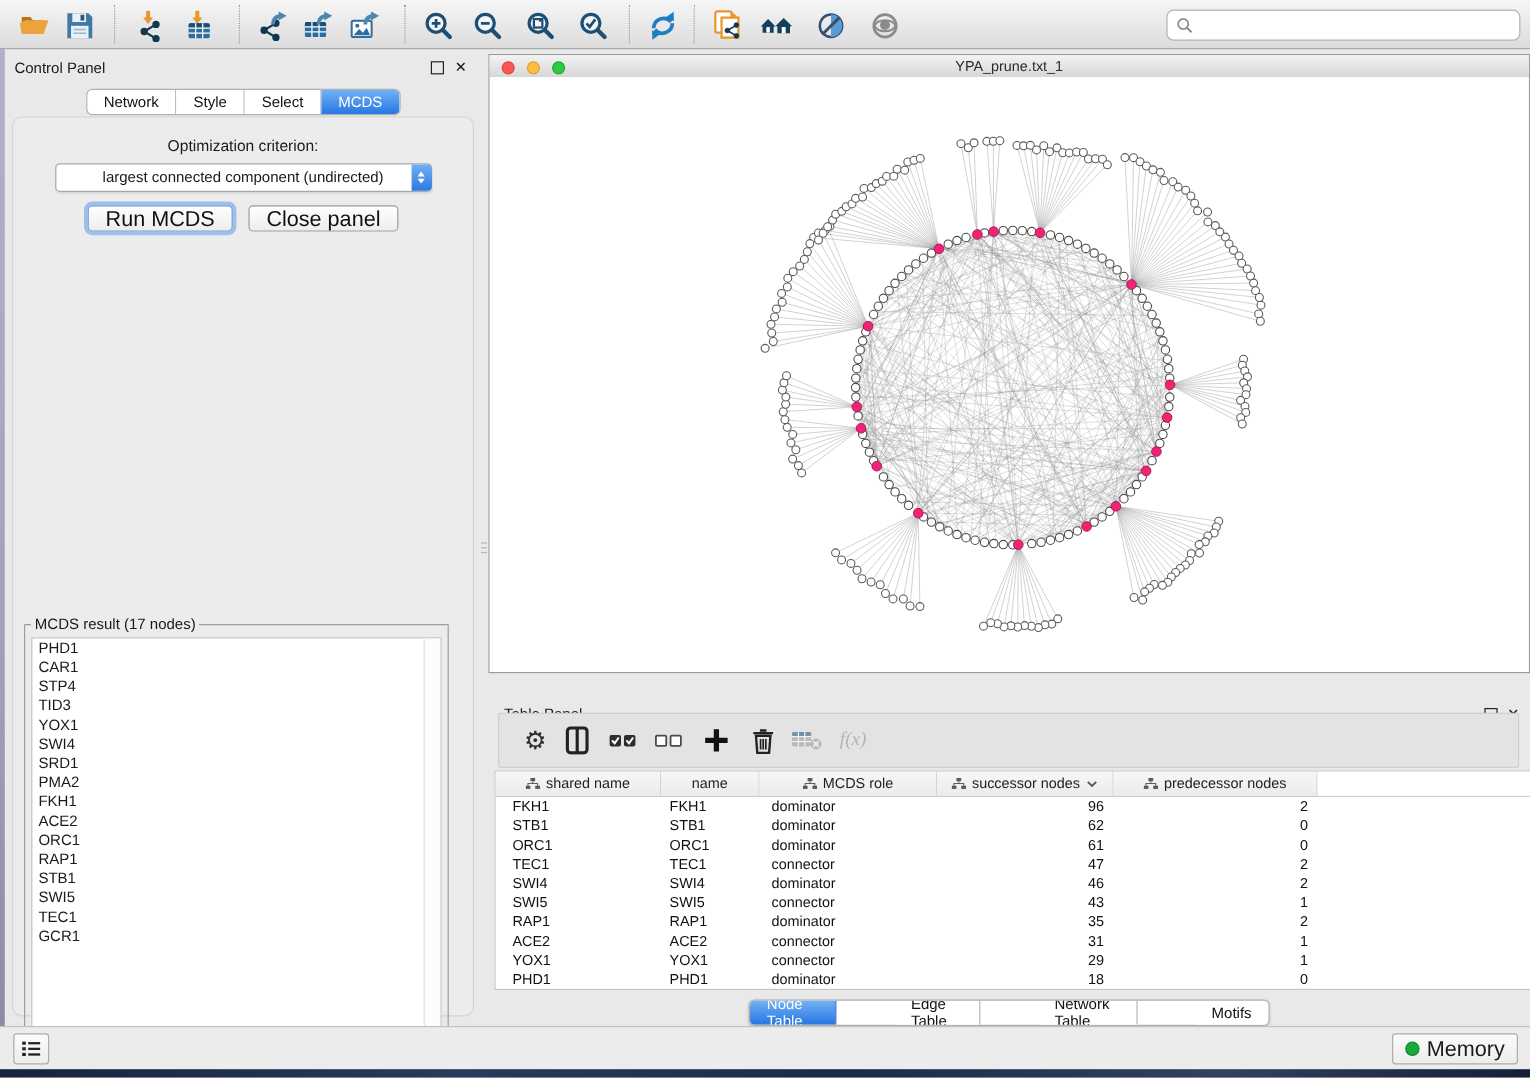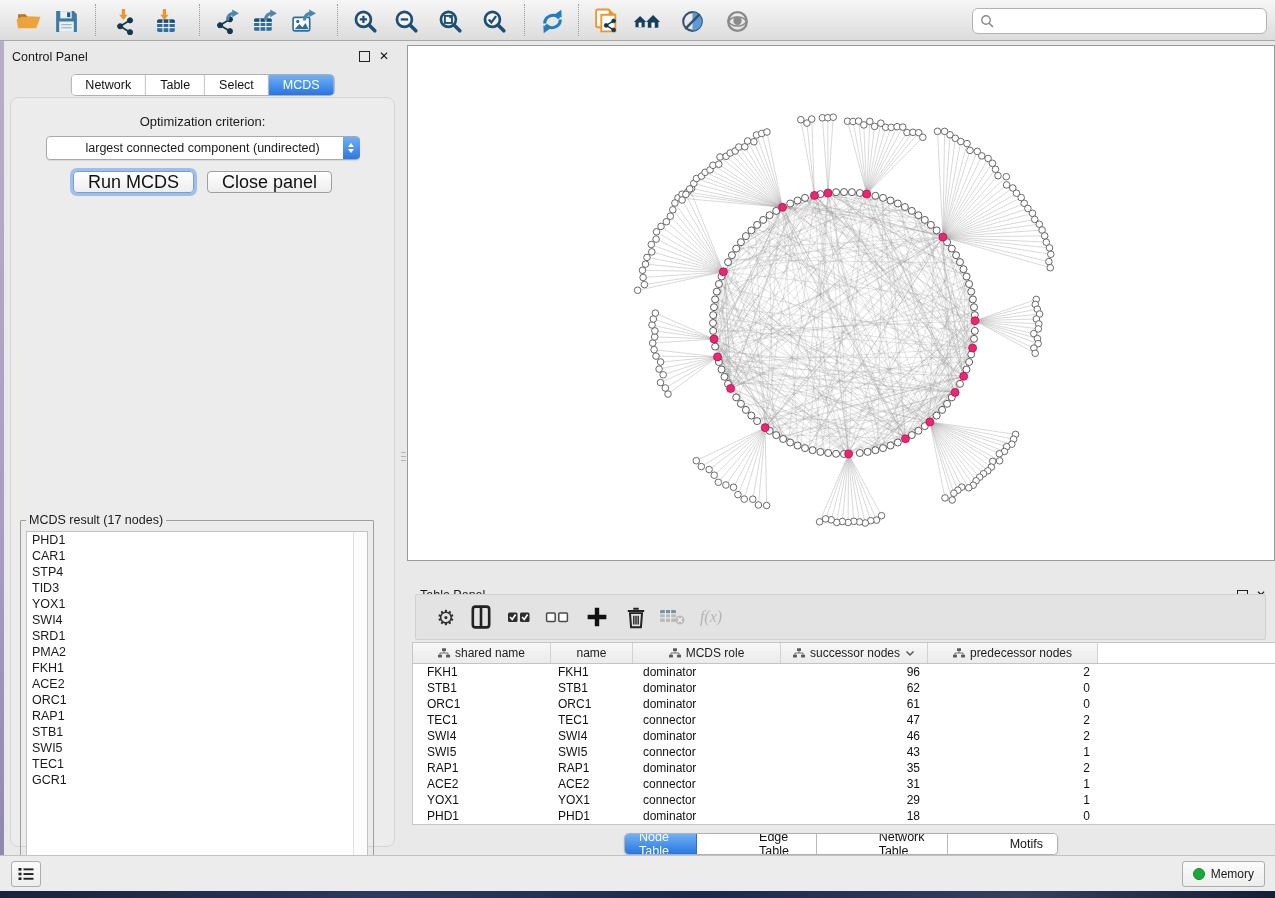--- a/index.html
+++ b/index.html
@@ -91,21 +91,21 @@
               border-left:1px solid #e0e0e0;border-right:1px solid #e0e0e0;}
   .tbl-thumb{position:absolute;left:1.5px;top:4px;width:8px;height:90px;background:#b9b9b9;border-radius:5px;}
   .tp-tabs{position:absolute;top:268px;left:50%;transform:translateX(-50%);display:flex;height:20px;
            border:1px solid #b0b0b0;border-radius:5px;background:#fff;overflow:hidden;
            box-shadow:0 1px 2px rgba(0,0,0,.15);gap:48px;}
   
   .status-bar{position:absolute;left:0;top:855px;width:1275px;height:35px;background:#ececec;border-top:1px solid #c2c2c2;}
   .list-btn{position:absolute;left:11px;top:5px;width:28px;height:24px;background:linear-gradient(180deg,#fbfbfb,#ededed);
             border:1px solid #adadad;border-radius:3px;display:flex;align-items:center;justify-content:center;}
   .mem-btn{position:absolute;right:10px;top:5px;height:24px;padding:0 10px;display:flex;align-items:center;gap:6px;
-           background:linear-gradient(180deg,#fbfbfb,#ededed);border:1px solid #adadad;border-radius:3px;font-size:12px;text-align:right;}
+           background:linear-gradient(180deg,#fbfbfb,#ededed);border:1px solid #adadad;border-radius:3px;font-size:18px;text-align:right;}
   .mem-dot{width:10px;height:10px;border-radius:50%;background:#18a83a;border:1px solid #0f8a2c;}
   .fx{font-family:"Liberation Serif",serif;font-style:italic;font-size:16px;color:#b5b5b5;}
 </style>
 </head>
 <body>
 
 <div id="app">
   <div class="wp-left"></div>
   <div class="wp-bottom"></div>
 
@@ -297,21 +297,21 @@
   <section class="control-panel">
     <div class="cp-titlebar">
       <span class="panel-title">Control Panel</span>
       <span class="wctl" style="left:352px">
           <span class="float-glyph"></span>
         </span>
       <span class="wctl close-glyph" style="left:372px">✕</span>
     </div>
     <div class="seg-tabs" id="cp-tabs">
         <div class="seg-tab">Network</div>
-        <div class="seg-tab">Table</div>
+        <div class="seg-tab">Style</div>
         <div class="seg-tab">Select</div>
         <div class="seg-tab active">MCDS</div>
       </div>
     <div class="cp-inner">
       <div class="opt-label">Optimization criterion:</div>
       <div class="dropdown">
         <span class="val">largest connected component (undirected)</span>
         <span class="stepper">
             <i class="chev-up"></i>
             <i class="chev-dn"></i>
@@ -348,20 +348,26 @@
     </div>
   </section>
 
   <div class="v-splitter">
       <i></i>
       <i></i>
       <i></i>
     </div>
 
   <section class="network-window">
+    <div class="net-titlebar">
+      <span class="traffic t-red"></span>
+      <span class="traffic t-yellow"></span>
+      <span class="traffic t-green"></span>
+      <div class="net-title">YPA_prune.txt_1</div>
+    </div>
     <svg id="net-svg" width="866" height="496" viewBox="0 0 866 496">
         <rect width="866" height="496" fill="#ffffff"></rect>
         <g stroke="#8a8a8a" stroke-opacity="0.32" stroke-width="0.7">
           <line x1="374.5" y1="143.3" x2="311.9" y2="300.8"></line>
           <line x1="374.5" y1="143.3" x2="514.6" y2="154.2"></line>
           <line x1="374.5" y1="143.3" x2="372.7" y2="144.3"></line>
           <line x1="374.5" y1="143.3" x2="495.6" y2="375.7"></line>
           <line x1="374.5" y1="143.3" x2="306.8" y2="237.2"></line>
           <line x1="374.5" y1="143.3" x2="416.9" y2="388.6"></line>
           <line x1="374.5" y1="143.3" x2="343.2" y2="166.5"></line>

